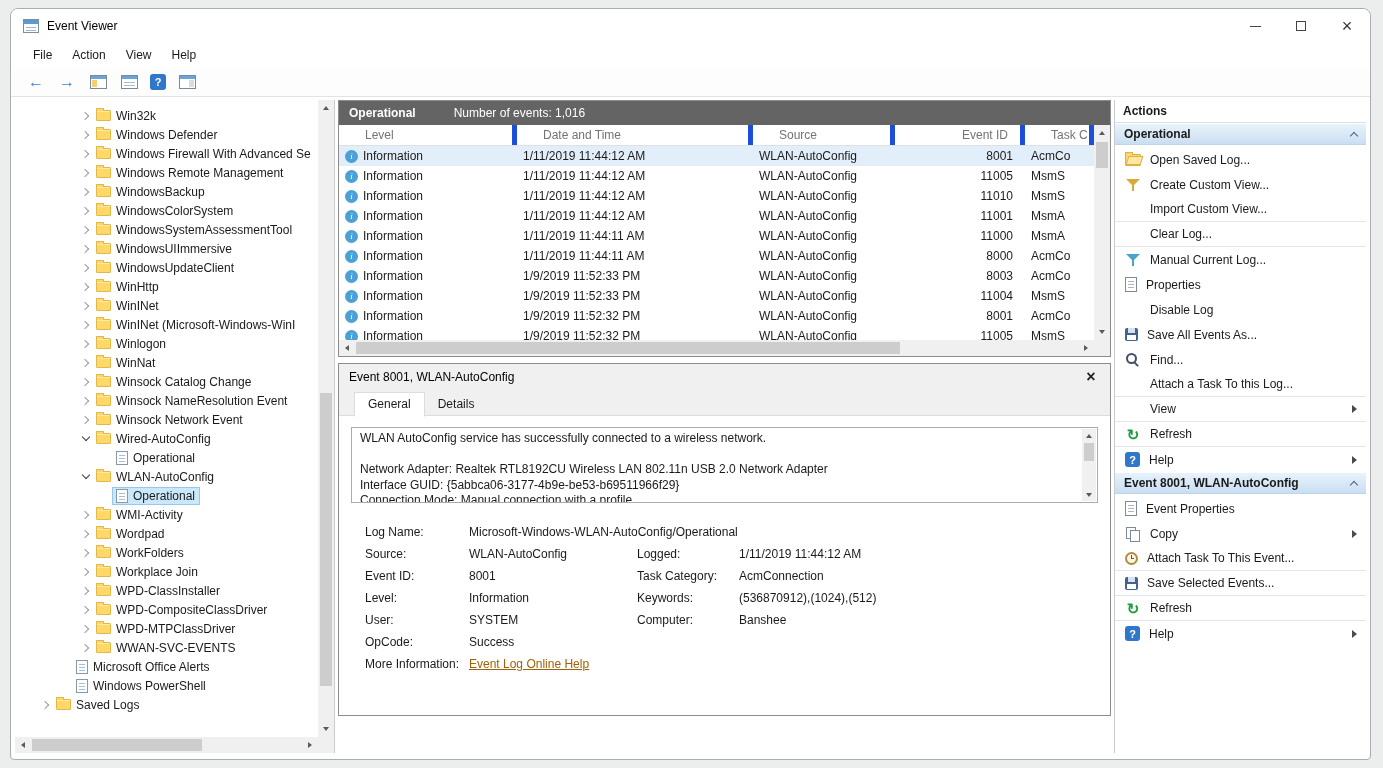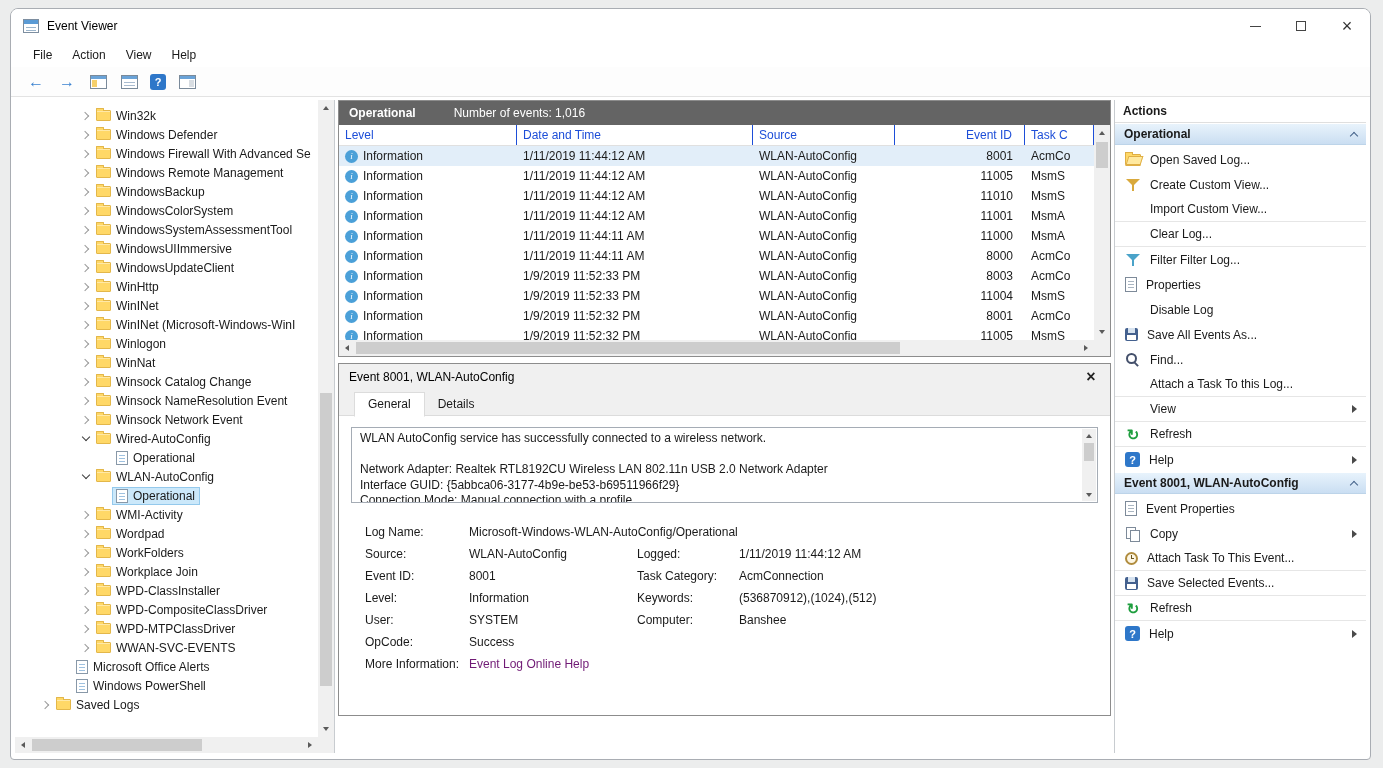--- a/index.html
+++ b/index.html
@@ -83,22 +83,22 @@
 
   
   .center-pane { flex:1; min-width:0; display:flex; flex-direction:column; padding:0 3px; }
   .table-frame { height:257px; flex:none; border:1px solid #8c8c8c; position:relative;
                  display:flex; flex-direction:column; background:#fff; overflow:hidden; }
   .op-header { height:24px; flex:none; background:#646464; color:#fff; display:flex; align-items:center; padding-left:10px; }
   .op-title { font-weight:bold; }
   .op-count { margin-left:38px; }
   .thead { display:grid; grid-template-columns:178px 236px 142px 130px 1fr; height:21px; flex:none;
            align-items:stretch; border-bottom:1px solid #e0e0e0; padding-right:16px; }
-  .th { display:flex; align-items:center; padding-left:6px; border-right:1px solid #1d4ed8; color:#1d4ed8;
-        overflow:hidden; white-space:nowrap; }
+  .th { display:flex; align-items:center; padding-left:6px; border-right:5px solid #1d4ed8; color:#737373;
+        overflow:hidden; white-space:nowrap;margin-left:20px; }
   .th.num { justify-content:flex-end; padding-right:12px; }
   .tbody { flex:1; position:relative; overflow:hidden; padding-right:16px; }
   .erow { display:grid; grid-template-columns:178px 236px 142px 130px 1fr; height:20px; align-items:center; }
   .erow.sel { background:#e2eef9; }
   .cell { padding-left:6px; overflow:hidden; white-space:nowrap; }
   .cell.level { display:flex; align-items:center; }
   .cell.num { text-align:right; padding-right:12px; }
   .info-ic { width:13px; height:13px; border-radius:50%; background:#4ba0d8; color:#fff; flex:none;
              display:inline-flex; align-items:center; justify-content:center; margin-right:5px;
              font-family:"Liberation Serif", serif; font-style:italic; font-size:9px; }
@@ -118,21 +118,21 @@
   .tab.active { background:#fff; border:1px solid #dcdcdc; border-bottom:1px solid #fff; margin-bottom:-1px; }
   .detail-body { flex:1; background:#fff; padding:11px 12px 0 12px; overflow:hidden; }
   .desc-box { border:1px solid #a5acb5; height:76px; position:relative; overflow:hidden; background:#fff; }
   .desc-text { white-space:pre-wrap; padding:3px 24px 0 8px; line-height:15.5px; }
   .desc-box .sbv { top:1px; bottom:1px; right:1px; width:14px; }
   .desc-box .sb-arr { width:14px; height:13px; }
   .desc-box .thumb { left:2px; width:10px; }
   .fields { margin-top:22px; padding-left:14px; display:grid;
             grid-template-columns:104px 168px 102px auto; row-gap:8px; align-items:start; }
   .span3 { grid-column:2 / -1; }
-  .link { color:#701a75; }
+  .link { color:#a16207; text-decoration:underline; }
 
   
   .actions-pane { width:252px; flex:none; border-left:1px solid #c8ccd0; background:#fff;
                   display:flex; flex-direction:column; overflow:hidden; }
   .actions-title { height:23px; flex:none; font-weight:bold; padding:4px 8px; border-bottom:1px solid #dfdfdf; }
   .actions-sections { flex:1; overflow:hidden; }
   .sec-h { height:22px; background:linear-gradient(#e8f3fc,#cadef2); border-top:1px solid #fff;
            border-bottom:1px solid #bdd4e9; display:flex; align-items:center; padding:0 9px; font-weight:bold; }
   .sec-h + .arow { margin-top:2px; }
   .up-chev { margin-left:auto; width:6px; height:6px; border-top:1.6px solid #44638a;
@@ -667,21 +667,21 @@
             <div class="arow sep">
               <span class="ai icon-none"></span>
               <span class="alabel">Import Custom View...</span>
             </div>
             <div class="arow sep">
               <span class="ai icon-none"></span>
               <span class="alabel">Clear Log...</span>
             </div>
             <div class="arow">
               <span class="ai icon-filter"></span>
-              <span class="alabel">Filter Filter Log...</span>
+              <span class="alabel">Manual Current Log...</span>
             </div>
             <div class="arow">
               <span class="ai icon-properties"></span>
               <span class="alabel">Properties</span>
             </div>
             <div class="arow">
               <span class="ai icon-none"></span>
               <span class="alabel">Disable Log</span>
             </div>
             <div class="arow">

